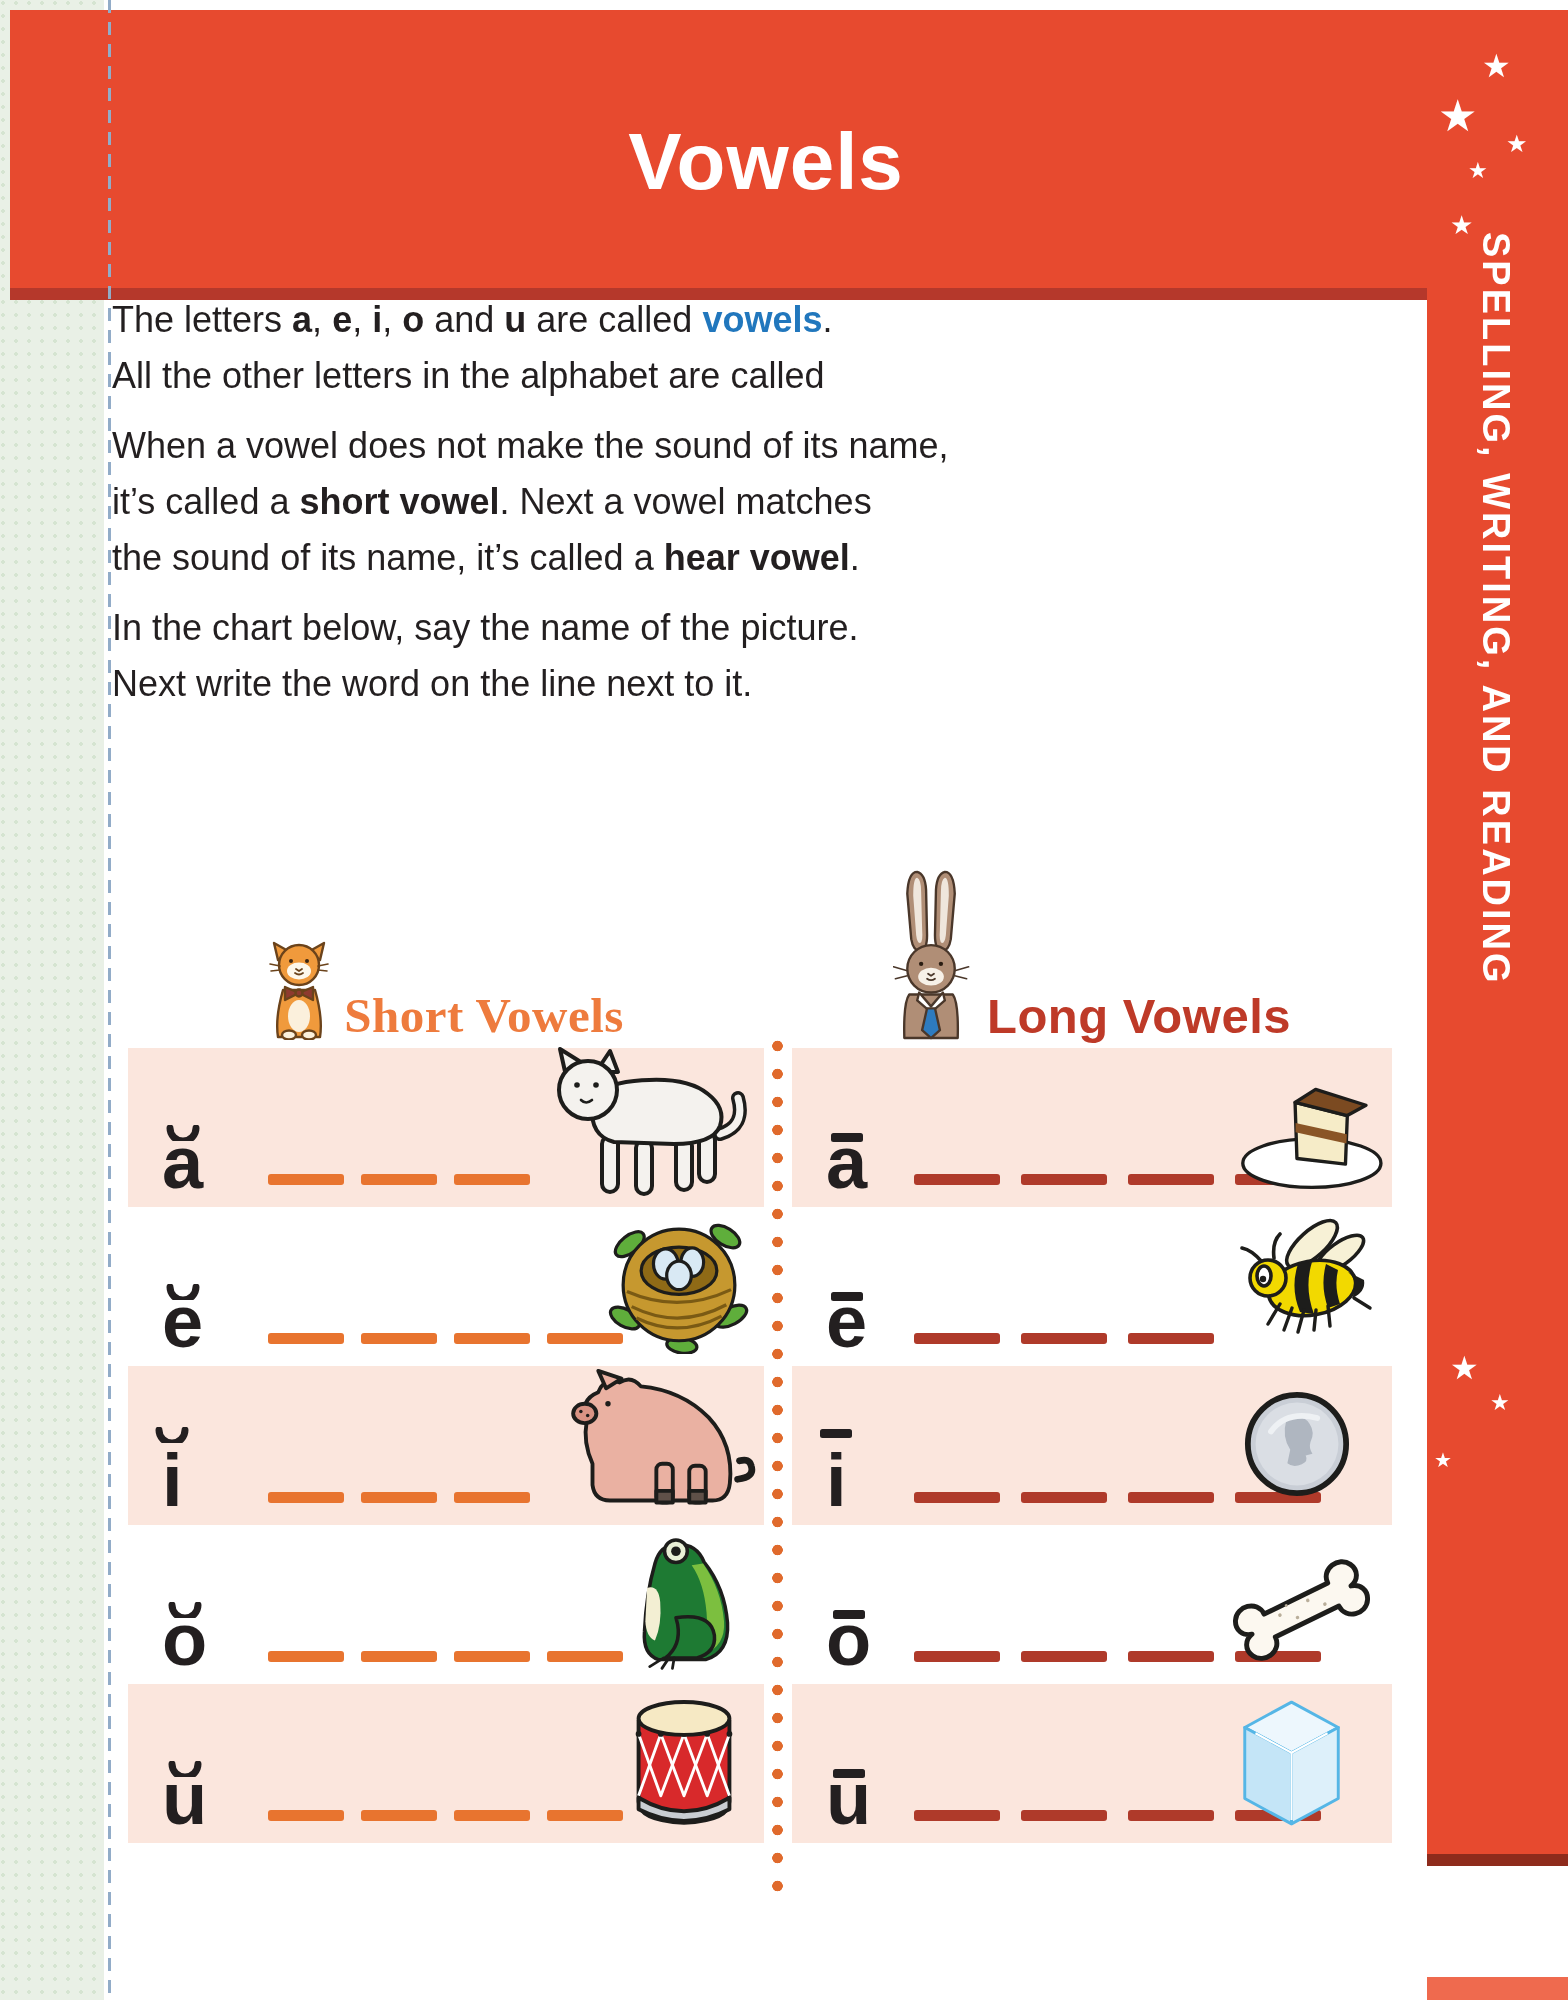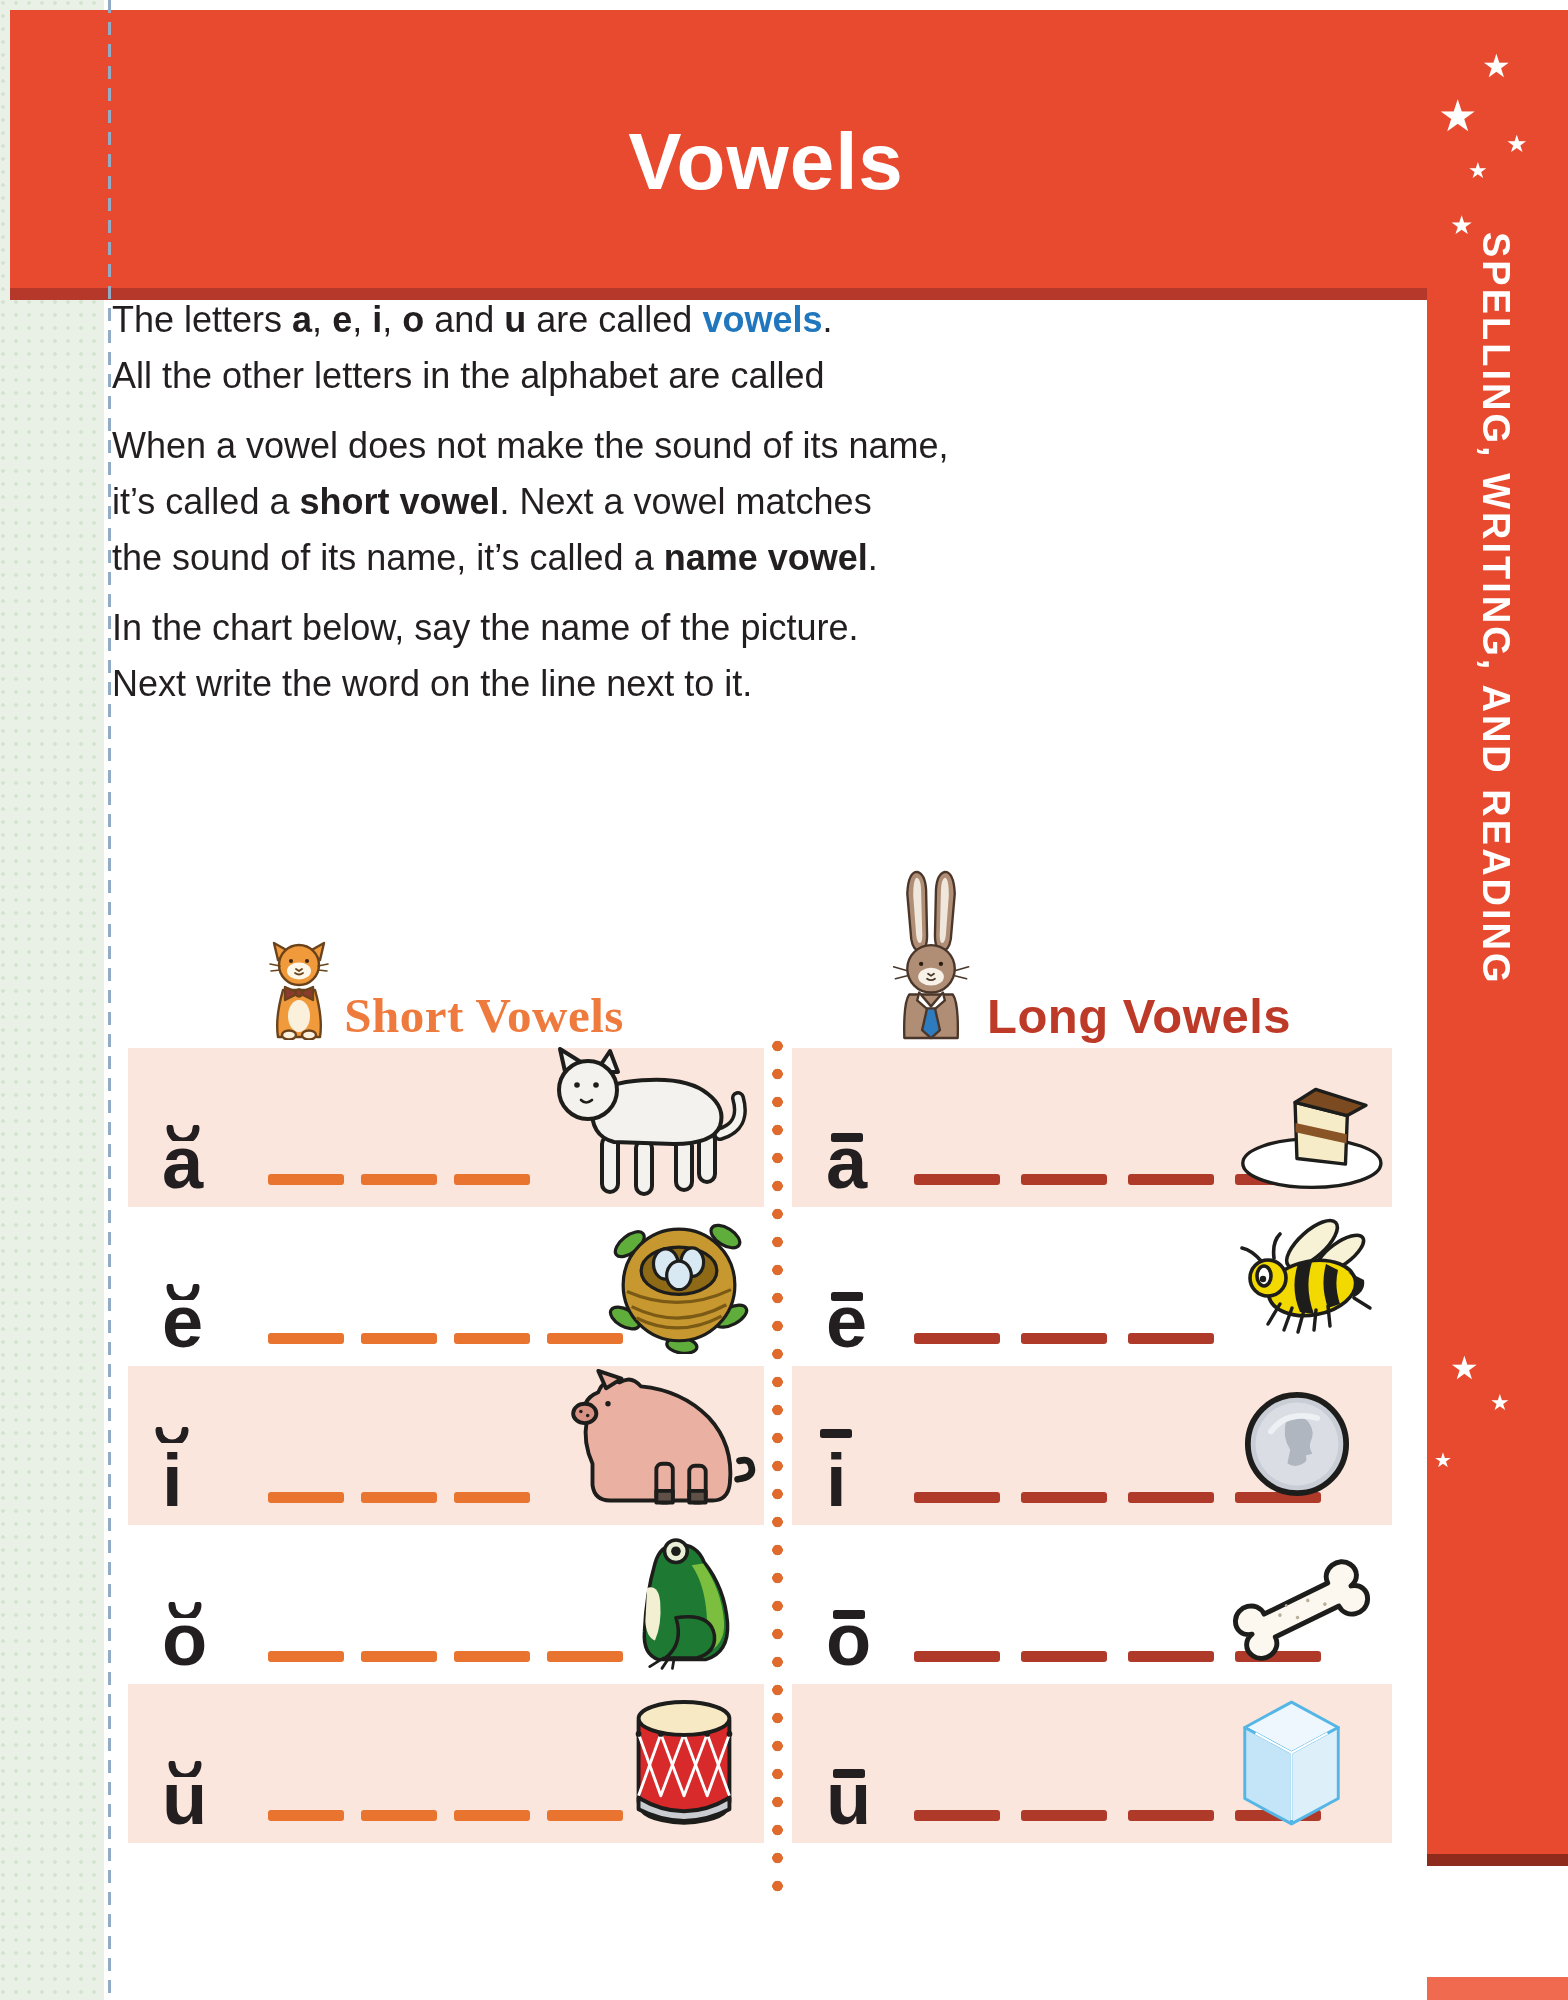--- a/index.html
+++ b/index.html
@@ -108,21 +108,21 @@
   </div>
 
   <div class="intro">
     <div class="para">
         <div class="tline"><span>The letters </span><span class="b">a</span><span>, </span><span class="b">e</span><span>, </span><span class="b">i</span><span>, </span><span class="b">o</span><span> and </span><span class="b">u</span><span> are called </span><span class="blue">vowels</span><span>.</span></div>
         <div class="tline"><span>All the other letters in the alphabet are called</span></div>
       </div>
     <div class="para">
         <div class="tline"><span>When a vowel does not make the sound of its name,</span></div>
         <div class="tline"><span>it’s called a </span><span class="b">short vowel</span><span>. Next a vowel matches</span></div>
-        <div class="tline"><span>the sound of its name, it’s called a </span><span class="b">name vowel</span><span>.</span></div>
+        <div class="tline"><span>the sound of its name, it’s called a </span><span class="b">hear vowel</span><span>.</span></div>
       </div>
     <div class="para">
         <div class="tline"><span>In the chart below, say the name of the picture.</span></div>
         <div class="tline"><span>Next write the word on the line next to it.</span></div>
       </div>
   </div>
 
   <div class="colhead short">
     <svg class="mascot cat-m">
         <use href="#icon-mascot-cat"></use>

